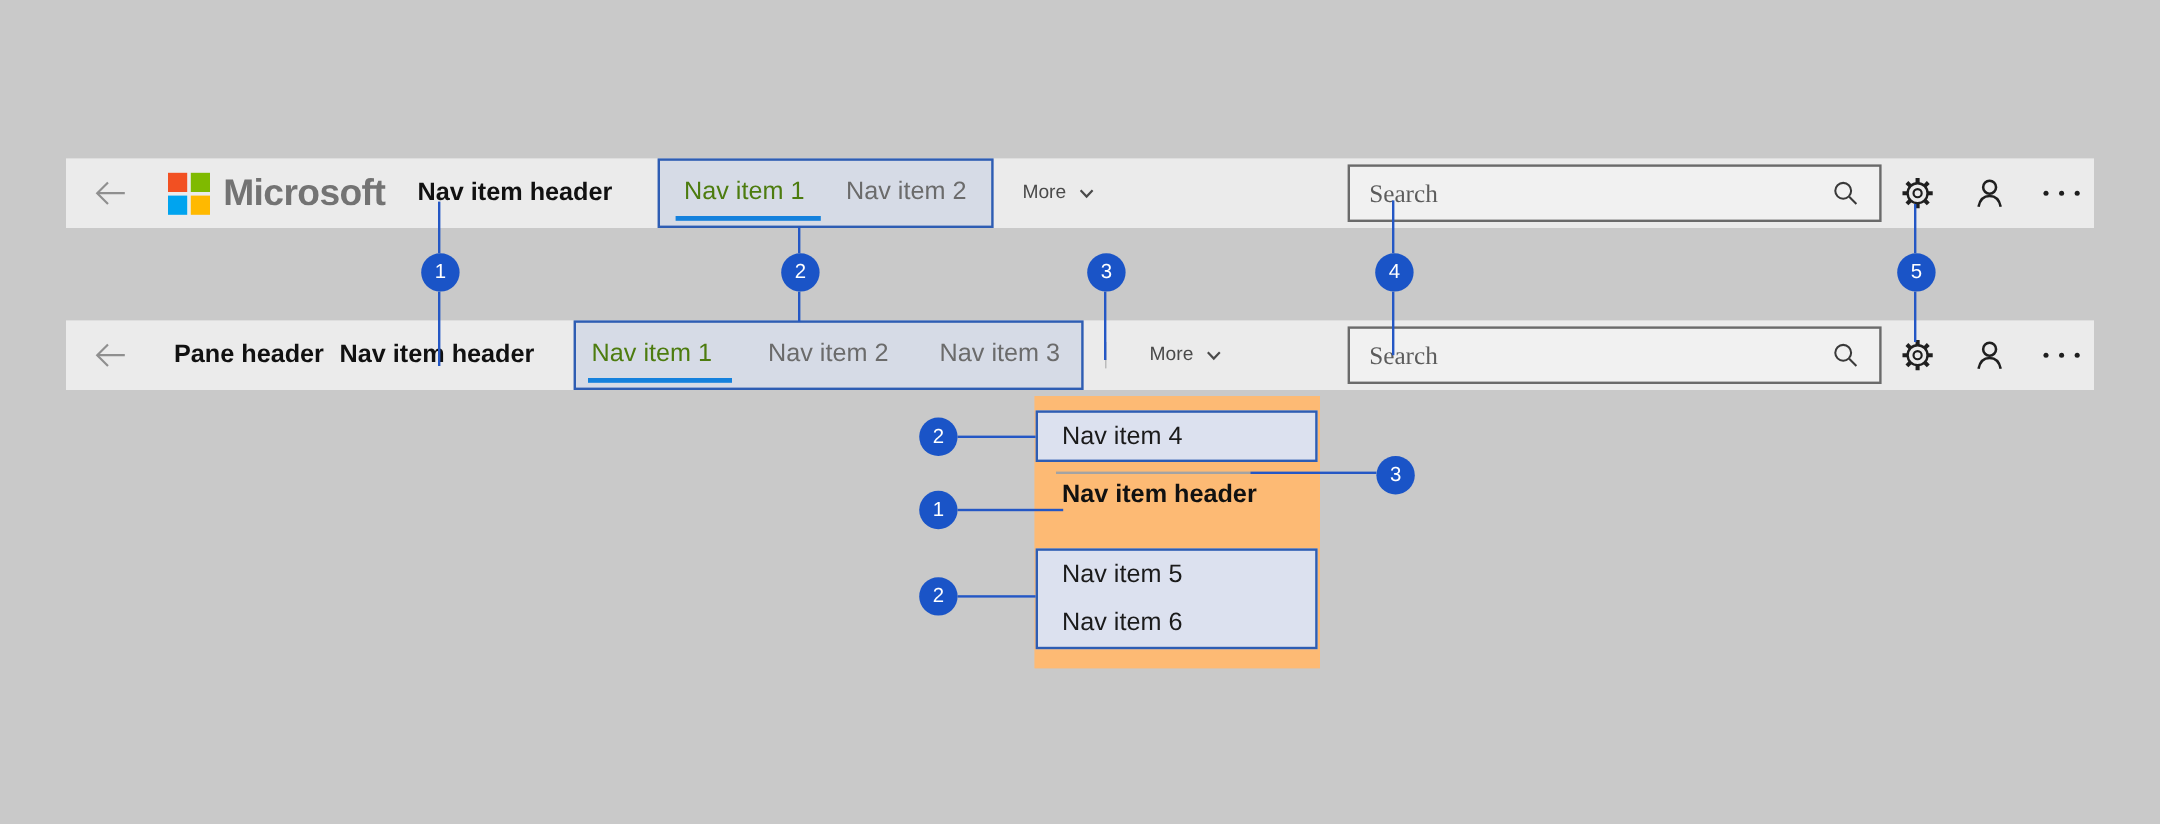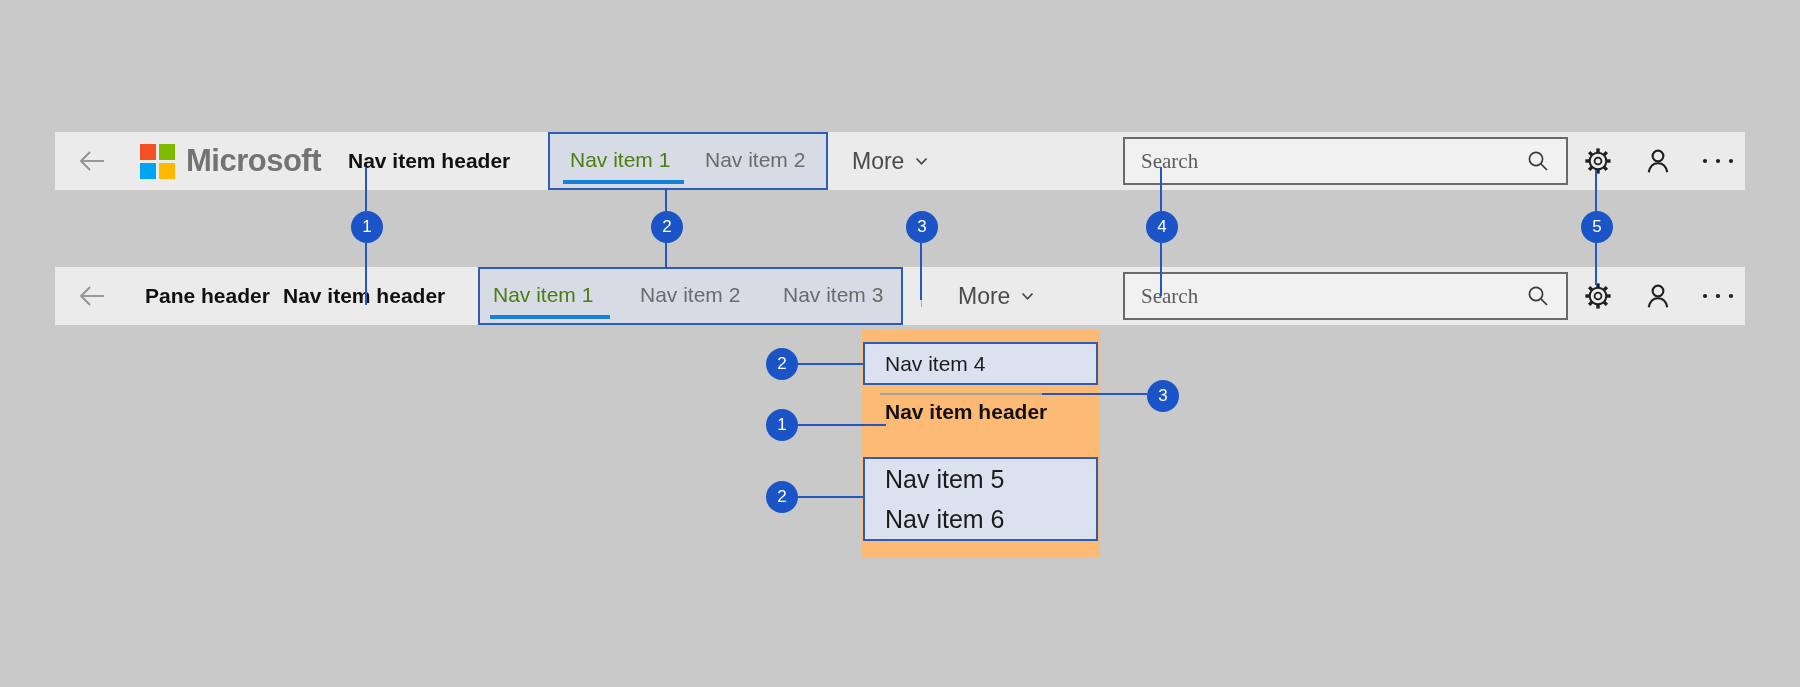--- a/index.html
+++ b/index.html
@@ -18,35 +18,35 @@
   .sqgrid{display:grid;grid-template-columns:16px 16px;grid-template-rows:16px 16px;gap:3px;}
   .sq0{background:#f25022}.sq1{background:#7fba00}.sq2{background:#00a4ef}.sq3{background:#ffb900}
   .logotext{margin-left:11px;font-size:31px;font-weight:700;color:#737373;letter-spacing:-0.5px;}
 
   .navbox{position:absolute;top:0;bottom:0;background:#d6dbe6;border:2px solid #2e5db3;box-sizing:border-box;}
   .navbox .item{position:absolute;top:0;line-height:52px;font-size:21px;white-space:nowrap;}
   .item.sel{color:#4d7c0f;}
   .item.dim{color:#6b6b6b;}
   .underline{position:absolute;height:4px;background:#1481dd;bottom:4px;}
 
-  .more{position:absolute;top:0;height:100%;display:flex;align-items:center;gap:11px;color:#4a4a4a;font-size:23px;cursor:default;}
+  .more{position:absolute;top:0;height:100%;display:flex;align-items:center;gap:11px;color:#4a4a4a;font-size:16px;cursor:default;}
 
   .search{position:absolute;left:1068px;top:5px;width:445px;height:48px;box-sizing:border-box;border:2px solid #6a6a6a;background:#f1f1f1;display:flex;align-items:center;}
   .search input{flex:1;min-width:0;border:0;background:transparent;font-family:Liberation Serif, serif;font-size:21px;color:#333;padding:0 0 0 16px;outline:none;}
   .search input::placeholder{color:#5c5c5c;opacity:1;}
   .search .mag{margin:0 16px 0 8px;flex:0 0 auto;display:flex;}
 
   .divider{position:absolute;left:866px;top:18px;width:1px;height:22px;background:#b0b0b0;}
 
   
   #flyout{position:absolute;left:862px;top:330px;width:238px;height:227px;background:#fdba74;}
   .flybox{position:absolute;left:1px;width:235px;border:2px solid #2e5db3;background:#dce1ef;box-sizing:border-box;}
   #flybox1{top:12px;height:43px;display:flex;align-items:center;padding-left:20px;font-size:21px;color:#1b1b1b;}
   #flyheader{position:absolute;left:23px;top:62px;height:40px;line-height:40px;font-weight:700;font-size:21px;color:#111;white-space:nowrap;}
-  #flybox2{top:127px;height:84px;display:flex;flex-direction:column;justify-content:space-around;padding-left:20px;font-size:25px;color:#1b1b1b;}
+  #flybox2{top:127px;height:84px;display:flex;flex-direction:column;justify-content:space-around;padding-left:20px;font-size:21px;color:#1b1b1b;}
 
   
   .badge{position:absolute;width:32px;height:32px;border-radius:50%;background:#1a54c7;color:#fff;font-size:17px;display:flex;align-items:center;justify-content:center;z-index:5;}
   .cline{position:absolute;background:#2457c5;z-index:4;}
   .vl{width:2px}.hl{height:2px}
   #b1{left:351px;top:211px}#b2{left:651px;top:211px}#b3{left:906px;top:211px}
   #b4{left:1146px;top:211px}#b5{left:1581px;top:211px}
   #f2{left:766px;top:348px}#f1{left:766px;top:409px}#f2b{left:766px;top:481px}#f3{left:1147px;top:380px}
   #l1a{left:365px;top:168px;height:43px}
   #l1b{left:365px;top:243px;height:62px}

